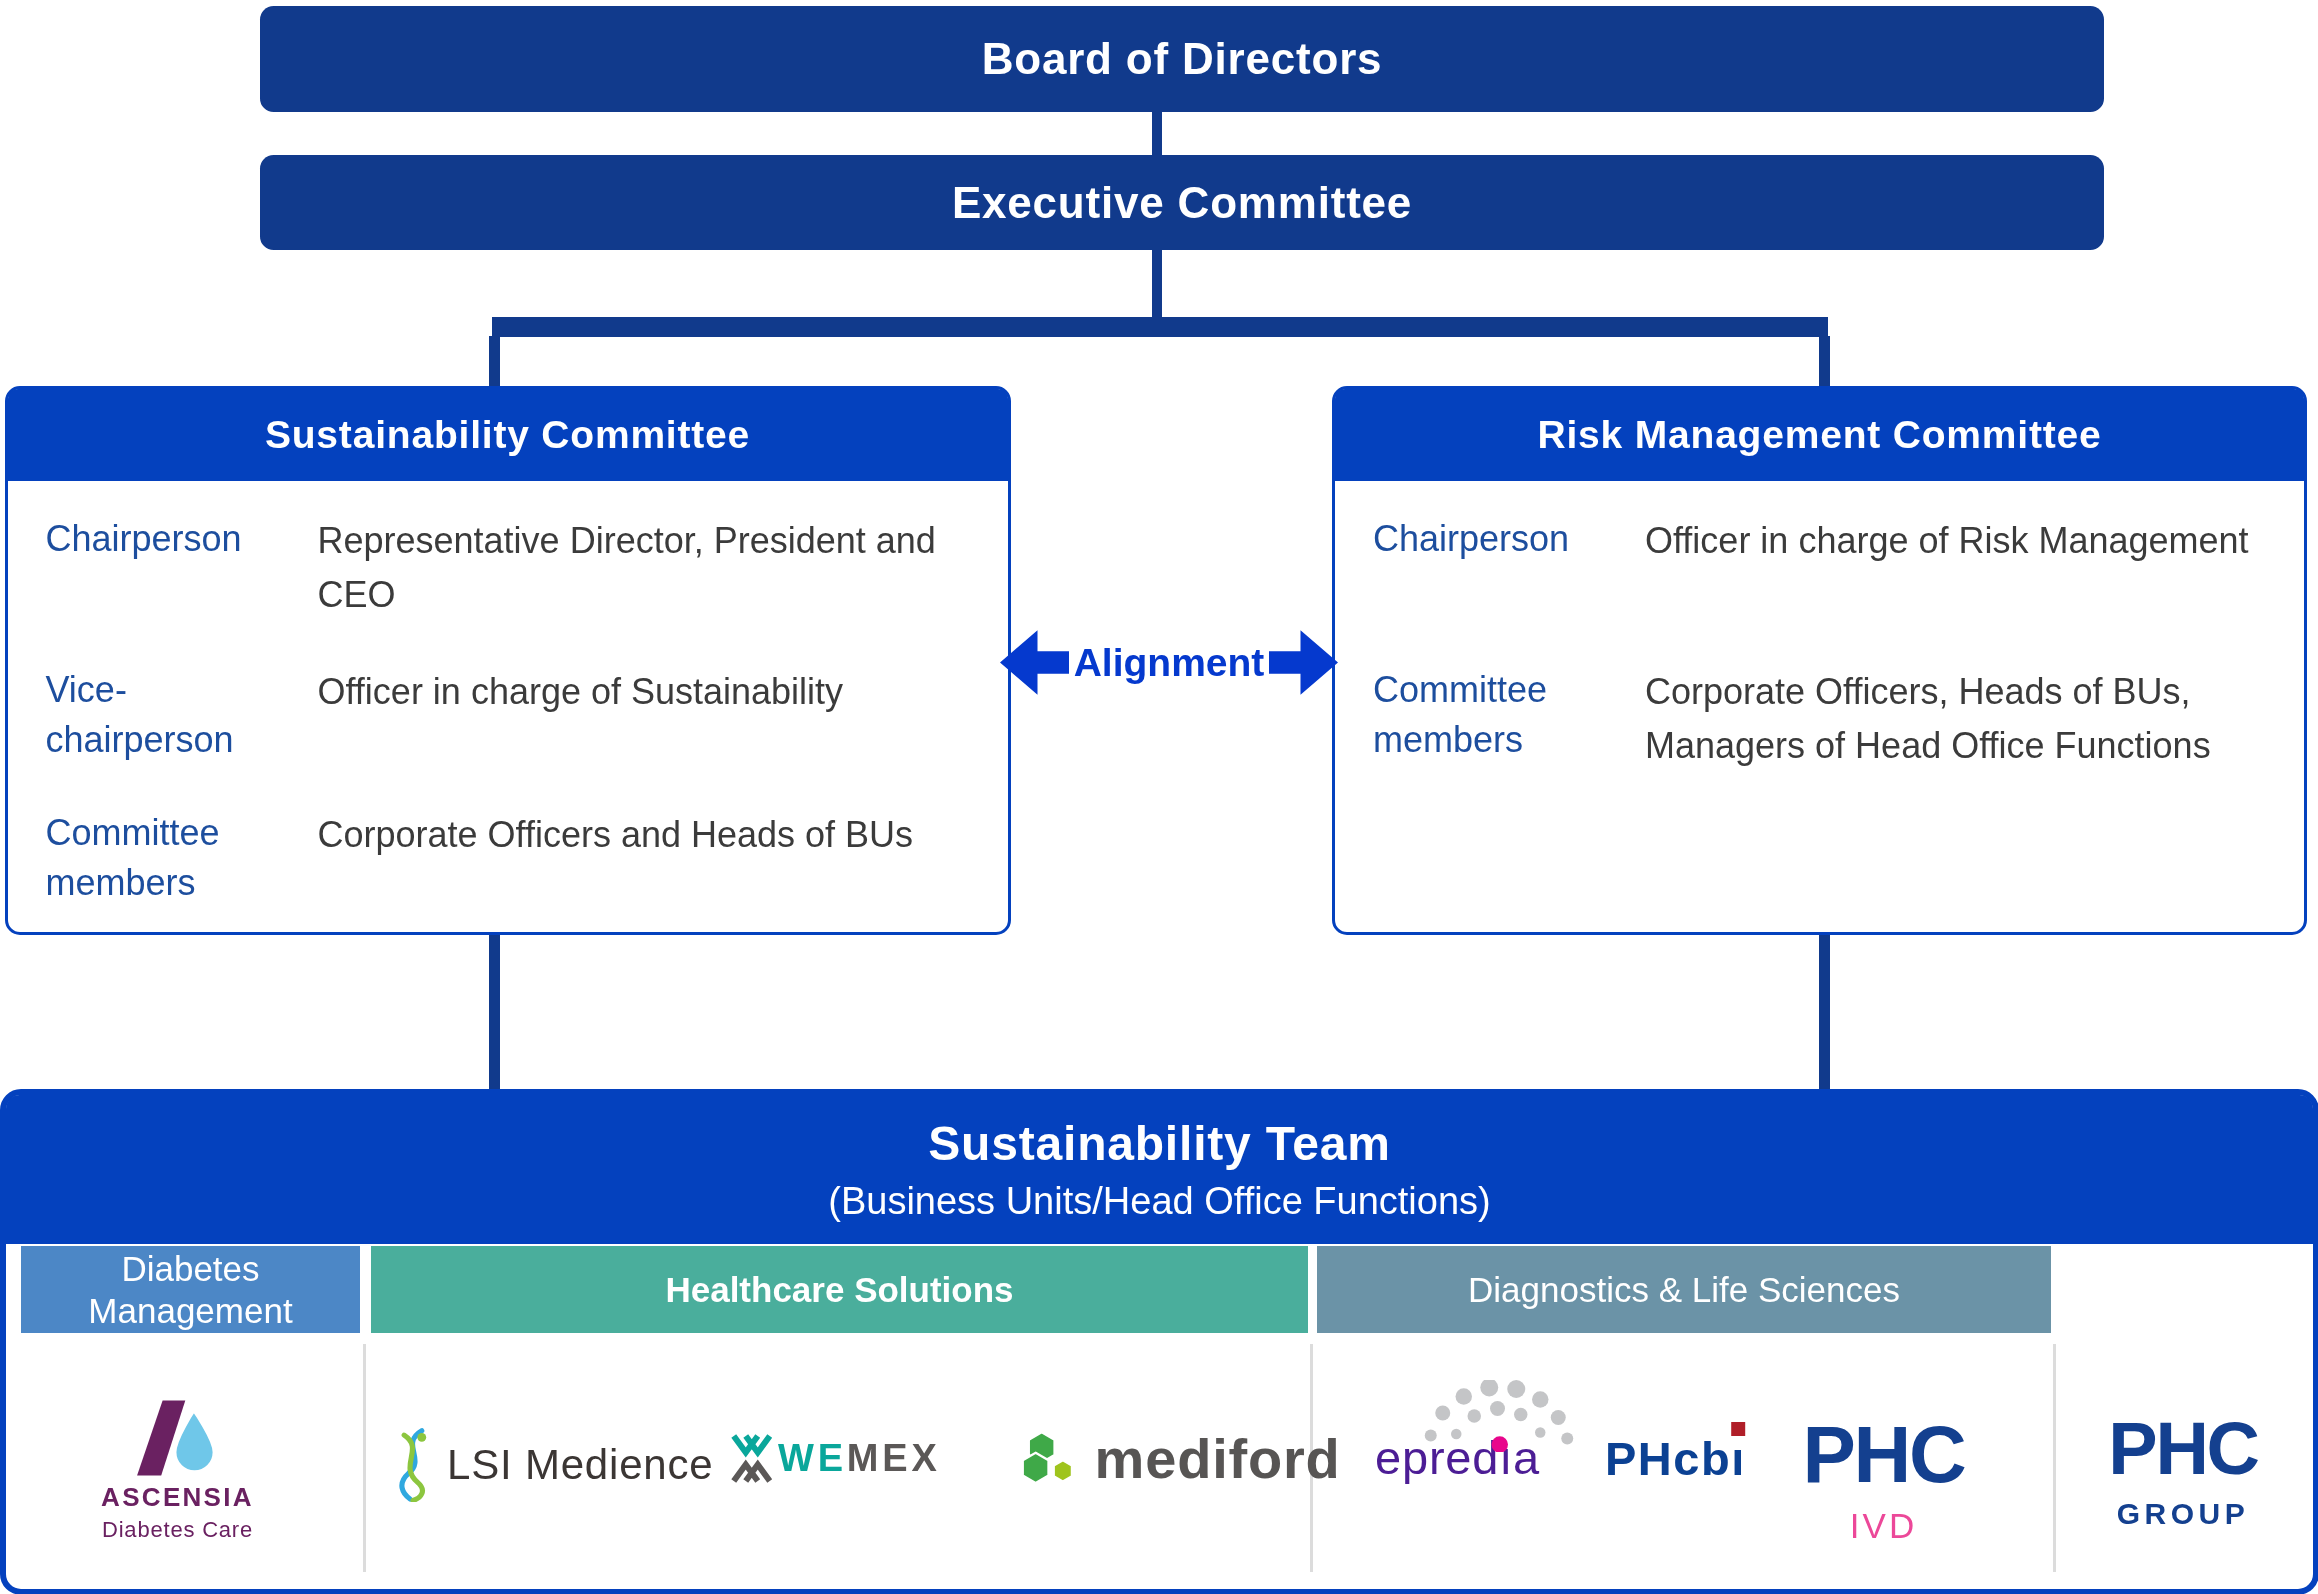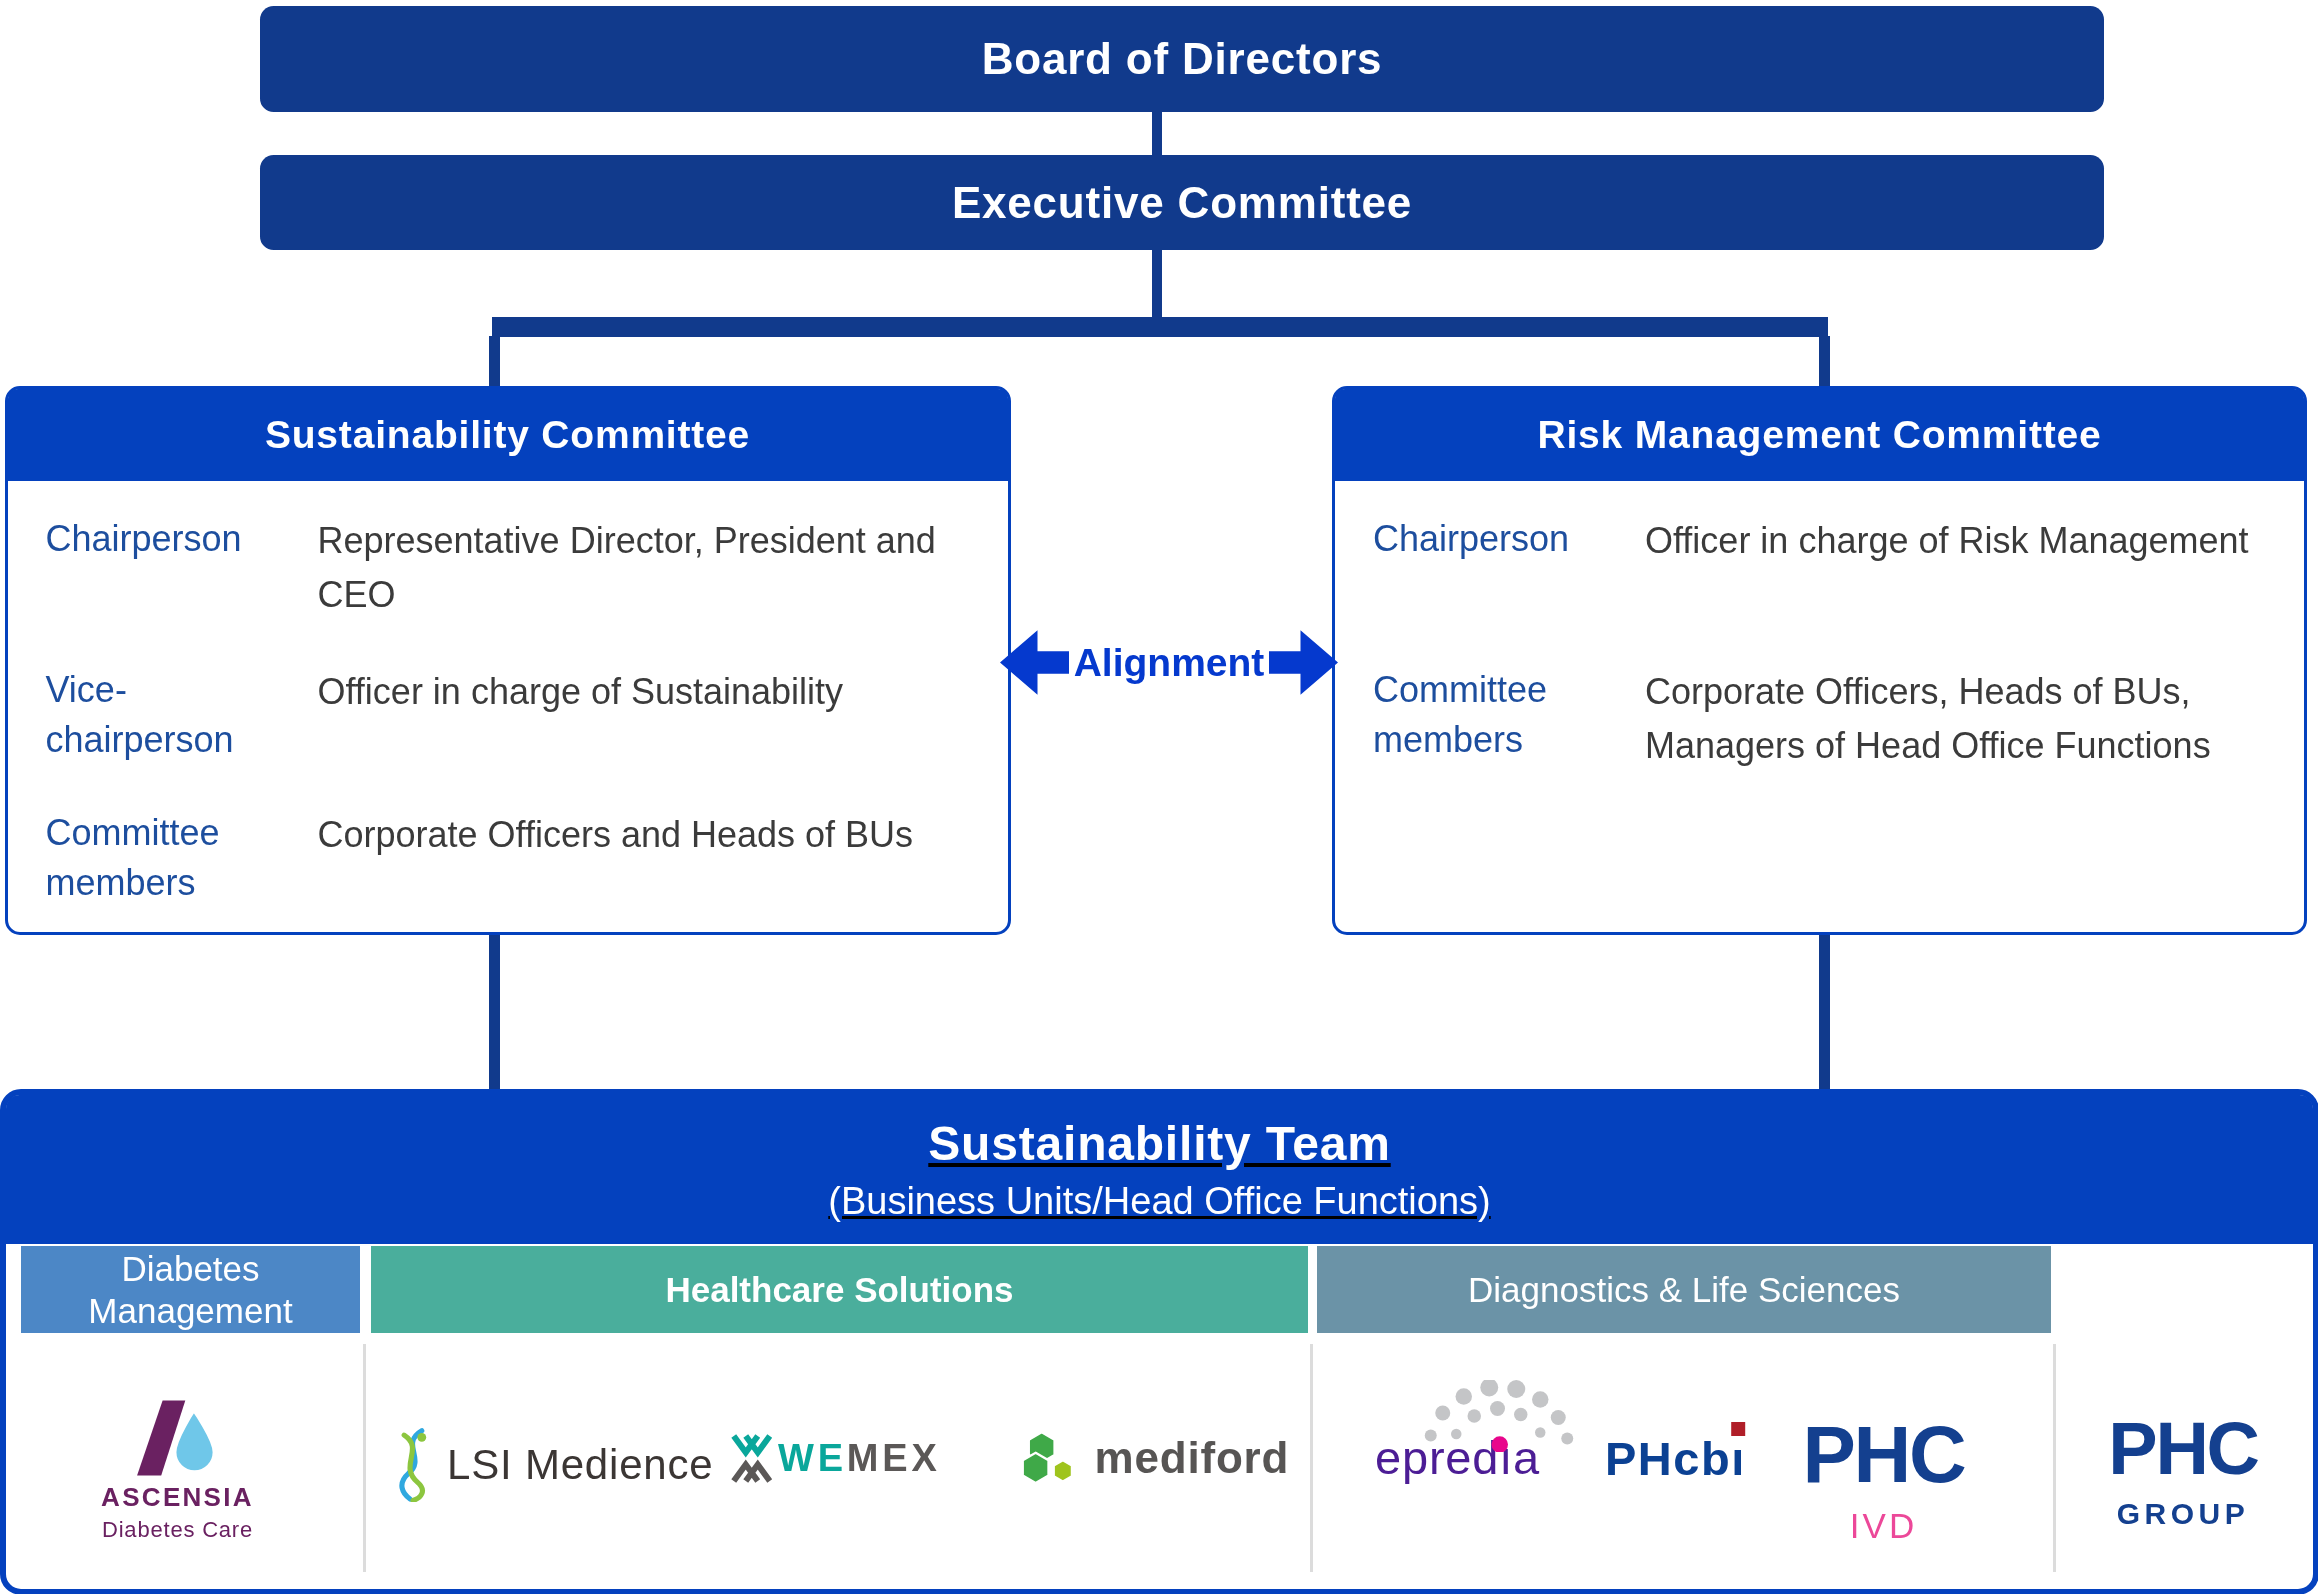--- a/index.html
+++ b/index.html
@@ -40,21 +40,21 @@
   .cvalue{color:#3B3B3B;font-size:36px;line-height:1.5;}
 
   
   .alignment{position:absolute;left:1009px;top:630px;width:320px;height:65px;
              display:flex;align-items:center;justify-content:center;gap:4.5px;}
   .alignment .lbl{color:#0539CE;font-size:39px;font-weight:600;white-space:nowrap;}
   .alignment svg{display:block;flex:0 0 auto;}
 
   
   .team{position:absolute;left:0;top:1089px;width:2319px;height:506px;box-sizing:border-box;
-        border:6px solid #0441BE;border-radius:21px;background:#ffffff;text-decoration:underline;}
+        border:6px solid #0441BE;border-radius:21px;background:#ffffff;}
   .team-head{height:149px;background:#0441BE;border-radius:13.6px 13.6px 0 0;color:#ffffff;
              display:flex;flex-direction:column;align-items:center;justify-content:center;}
   .team-title{font-size:48px;font-weight:600;letter-spacing:0.8px;}
   .team-sub{font-size:38px;font-weight:400;margin-top:9px;}
 
   .secbar{position:absolute;top:1246px;height:87px;color:#ffffff;display:flex;
           align-items:center;justify-content:center;text-align:center;
           font-size:35px;line-height:1.18;font-weight:500;}
   .sec-diabetes{left:21px;width:339px;background:#4C87C6;}
   .sec-health{left:371px;width:937px;background:#4AAE9C;font-weight:bold;}
@@ -72,21 +72,21 @@
   .asc-sub{color:#6A2161;font-size:22px;font-weight:500;letter-spacing:0.8px;margin-top:4.5px;}
 
   .logo-lsi{left:388px;top:1427px;gap:12px;height:75px;}
   .lsi-name{color:#3B3634;font-size:42px;font-weight:500;letter-spacing:0.8px;white-space:nowrap;}
 
   .logo-wemex{left:730px;top:1433px;height:51px;}
   .wemex-name{font-size:38px;font-weight:700;letter-spacing:3.8px;white-space:nowrap;}
   .wemex-we{color:#0AA79B;} .wemex-mex{color:#5B5857;}
 
   .logo-mediford{left:1019px;top:1430px;gap:10.6px;height:56px;}
-  .mediford-name{color:#575554;font-size:44px;font-weight:700;letter-spacing:0.8px;text-align:center;}
+  .mediford-name{color:#575554;font-size:56px;font-weight:700;letter-spacing:0.8px;text-align:center;}
 
   .logo-epredia{left:1375px;top:1430px;position:absolute;}
   .epredia-word{color:#4c1d95;font-size:47px;font-weight:500;letter-spacing:0.8px;white-space:nowrap;}
   .epredia-dots{position:absolute;left:45px;top:-50px;}
 
   .logo-phcbi{left:1605px;top:1431px;}
   .phcbi-word{color:#0B4193;font-size:47px;font-weight:800;letter-spacing:1.5px;white-space:nowrap;position:relative;}
   .phcbi-i{position:relative;display:inline-block;}
   .phcbi-tittle{position:absolute;left:50%;transform:translateX(-50%);top:-9px;width:13.6px;height:13.6px;background:#B01E28;}
 

